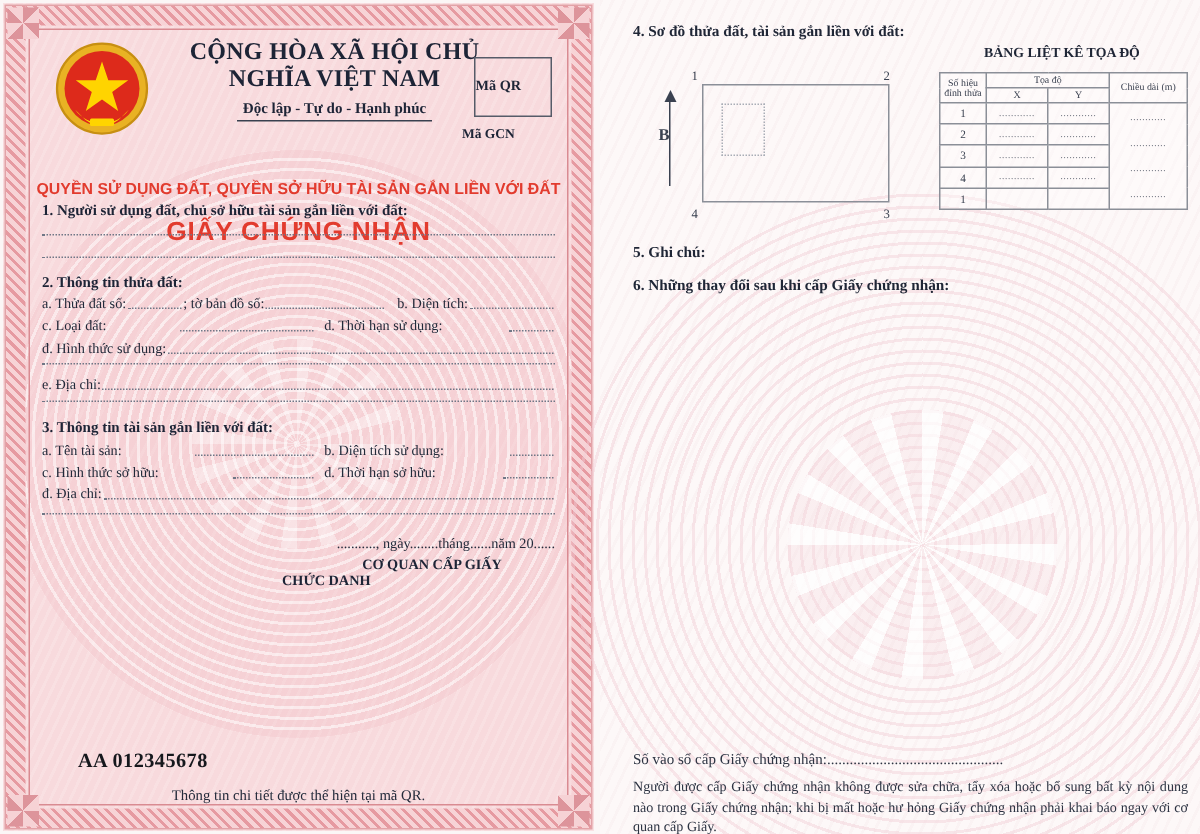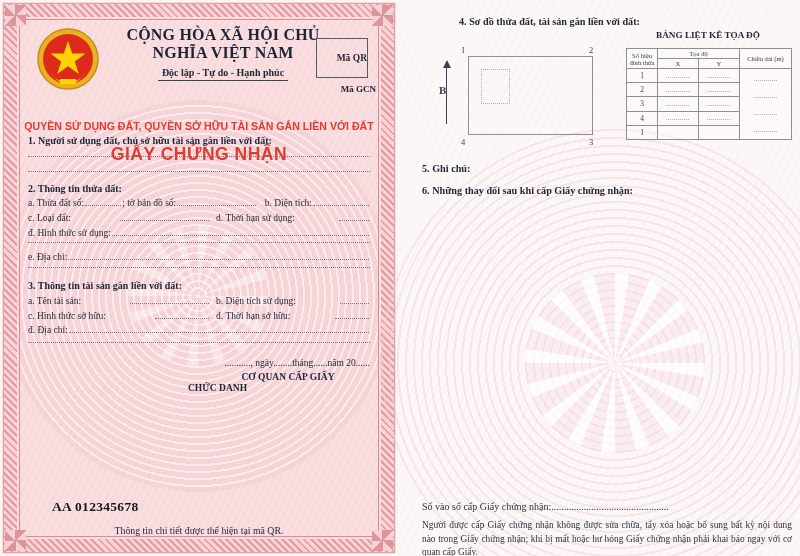--- a/index.html
+++ b/index.html
@@ -28,22 +28,22 @@
     background: repeating-conic-gradient(#dd949b 0% 12.5%, #f6d2d5 12.5% 25%); }
   .corner.tl{left:3px;top:3px}.corner.tr{right:3px;top:3px}.corner.bl{left:3px;bottom:3px}.corner.br{right:3px;bottom:3px}
 
   .front-content { position:absolute; inset:0; color:#222a3a; }
   .emblem { position:absolute; left:34px; top:25px; width:64px; height:64px; }
   .nat-header { position:absolute; left:96px; top:24px; width:250px; text-align:center; }
   .nat-country { font-weight:bold; font-size:16px; letter-spacing:.2px; color:#1d2436; }
   .nat-motto { display:inline-block; font-weight:bold; font-size:10px; color:#1d2436;
     border-bottom:1px solid #39404f; padding:1px 4px 2px; }
   .qr-box { position:absolute; left:314px; top:36px; width:52px; height:40px; border:1px solid #555b68;
-    display:flex; align-items:center; justify-content:flex-end; font-weight:bold; font-size:9.5px; color:#1d2436; }
-  .gcn-label { position:absolute; left:306px; top:82px; width:68px; text-align:right;
+    display:flex; align-items:center; justify-content:flex-start; font-weight:bold; font-size:9.5px; color:#1d2436; }
+  .gcn-label { position:absolute; left:306px; top:82px; width:68px; text-align:left;
     font-weight:bold; font-size:9px; color:#1d2436; }
 
   .cert-title { position:absolute; left:0; top:96px; width:100%; text-align:center;
     font-family:"Liberation Sans", sans-serif; font-weight:bold; font-size:17.5px; color:#e23b2e; letter-spacing:.5px;margin-top:46px; }
   .cert-subtitle { position:absolute; left:0; top:118px; width:100%; text-align:center;
     font-family:"Liberation Sans", sans-serif; font-weight:bold; font-size:10.6px; color:#e23b2e; }
 
   .sec-heading { position:absolute; left:26px; right:26px; font-weight:bold; font-size:10px; color:#1d2436; }
   .frow { position:absolute; left:26px; right:26px; display:flex; align-items:flex-end; font-size:9.5px; color:#222a3a; }
   .frow .lbl { white-space:nowrap; }
@@ -212,21 +212,21 @@
 
       <div class="serial">AA 012345678</div>
       <div class="front-footer">Thông tin chi tiết được thể hiện tại mã QR.</div>
     </div>
   </div>
 
   <div class="page-back">
     <div class="wm-back"></div>
     <div class="wm-back-star"></div>
 
-    <div class="back-heading" style="left:22px; top:16px;margin-left:37px;">4. Sơ đồ thửa đất, tài sản gắn liền với đất:</div>
+    <div class="back-heading" style="left:22px; top:16px;">4. Sơ đồ thửa đất, tài sản gắn liền với đất:</div>
 
     <div class="north">
       <div class="north-line"></div>
       <div class="north-head"></div>
       <div class="north-b">B</div>
     </div>
 
     <div class="plot-rect">
       <div class="plot-inner"></div>
     </div>

